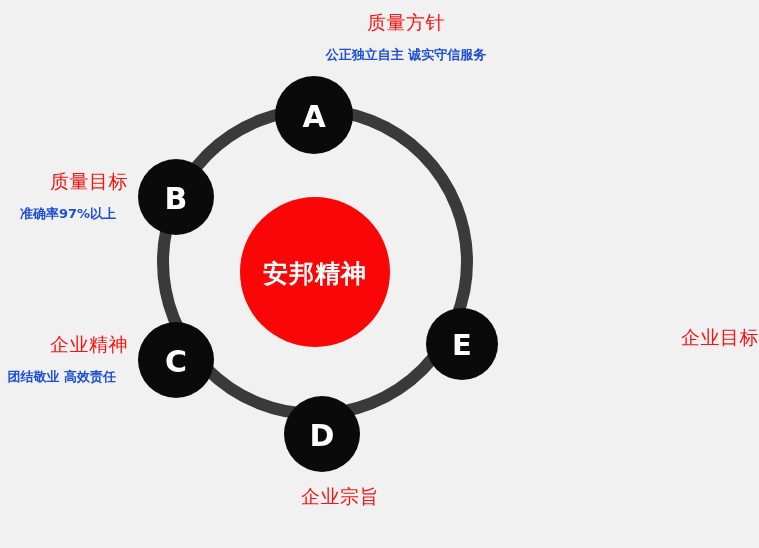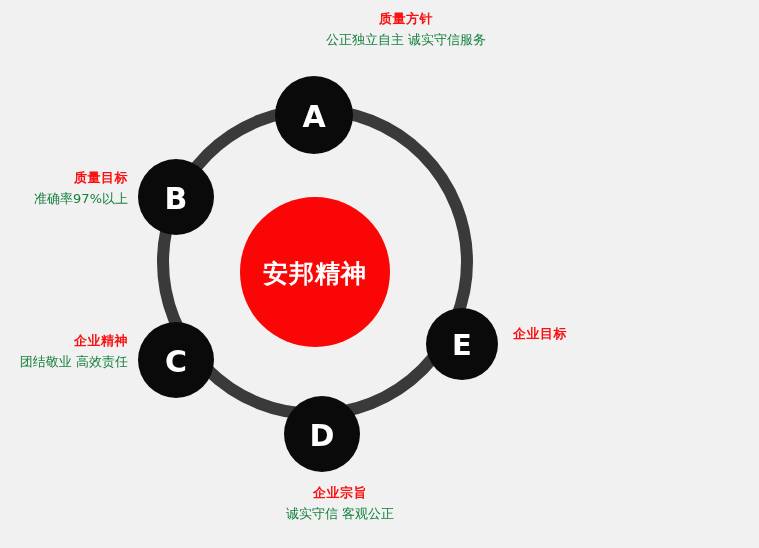--- a/index.html
+++ b/index.html
@@ -45,33 +45,33 @@
     font-size: 25px;
     letter-spacing: 1px;
   }
   .label-group {
     position: absolute;
     line-height: 1.25;
     white-space: nowrap;
   }
   .label-title {
     color: #fa1212;
-    font-weight: bold;
-    font-size: 13px;
+    font-weight: normal;
+    font-size: 19px;
     letter-spacing: 0.5px;
     margin: 0 0 5px 0;
   }
   .label-sub {
-    color: #15803d;
+    color: #1d4ed8;
     font-size: 13px;
-    font-weight: normal;
-    margin: 0;
+    font-weight: bold;
+    margin: 12px;
   }
   .align-right { text-align: right; }
-  .align-left  { text-align: left; }
+  .align-left  { text-align: right; }
   .align-center{ text-align: center; }
 
   
   #label-a { left: 276px; top: 11px;  width: 260px; }
   #label-b { left: -32px; top: 170px; width: 160px; }
   #label-c { left: -32px; top: 333px; width: 160px; }
   #label-d { left: 210px; top: 485px; width: 260px; }
   #label-e { left: 513px; top: 326px; width: 246px; }
 </style>
 </head>
@@ -113,20 +113,19 @@
     <div class="label-sub">准确率97%以上</div>
   </div>
 
   <div class="label-group align-right" id="label-c">
     <div class="label-title">企业精神</div>
     <div class="label-sub">团结敬业 高效责任</div>
   </div>
 
   <div class="label-group align-center" id="label-d">
     <div class="label-title">企业宗旨</div>
-    <div class="label-sub">诚实守信 客观公正</div>
   </div>
 
   <div class="label-group align-left" id="label-e">
     <div class="label-title">企业目标</div>
   </div>
 
 </div>
 
 </body></html>

